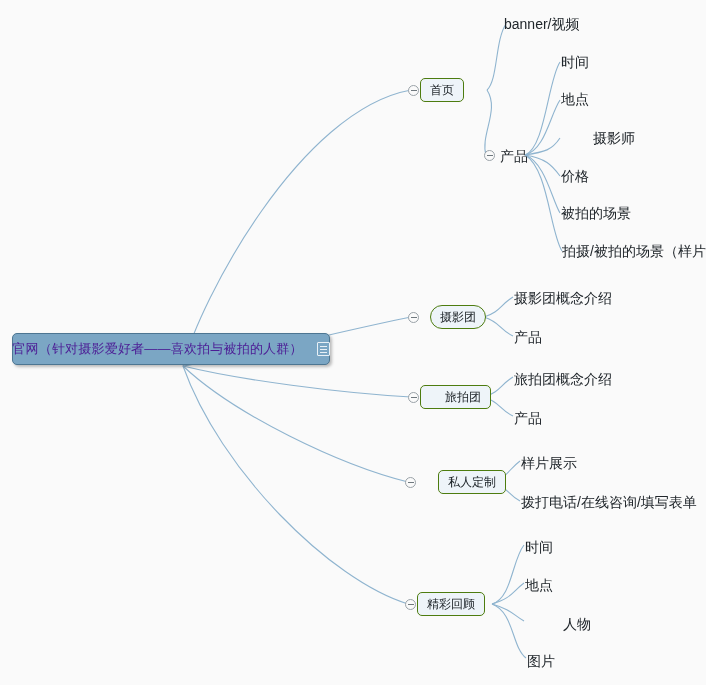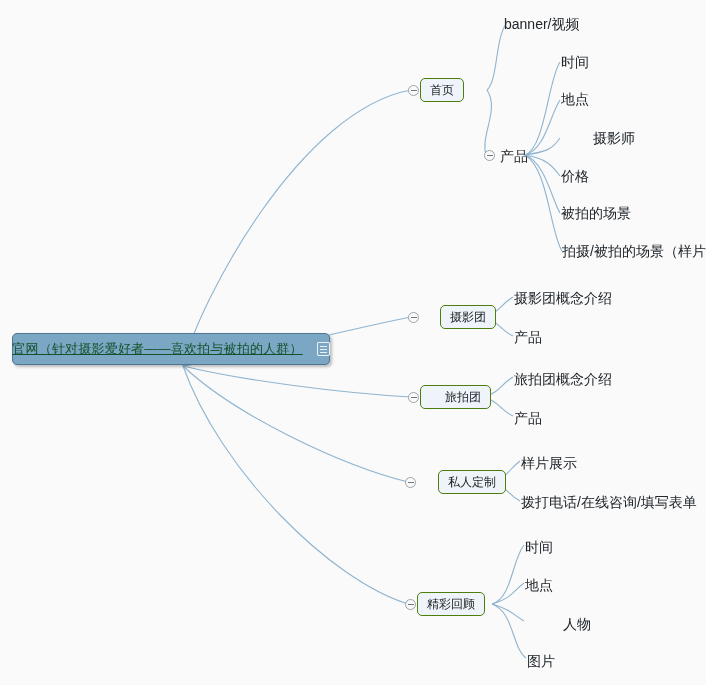--- a/index.html
+++ b/index.html
@@ -46,21 +46,21 @@
     box-shadow: 2px 2px 3px rgba(0,0,0,0.25);
     display: flex;
     align-items: center;
     justify-content: center;
     gap: 14px;
     color: #ffffff;
     font-size: 13px;
     letter-spacing: 0.2px;
     white-space: nowrap;
   }
-  .root-label { color:#14532d;text-decoration:underline; }
+  .root-label { color:#4c1d95; }
   .note-icon {
     width: 11px;
     height: 12px;
     border: 1px solid #e8f0f6;
     border-radius: 1px;
     position: relative;
     display: inline-block;
     flex: 0 0 auto;
   }
   .note-icon::before, .note-icon::after {
@@ -163,21 +163,21 @@
 
   <div class="root-node">
     <span class="root-label">官网（针对摄影爱好者——喜欢拍与被拍的人群）</span>
     <span class="note-icon"></span>
   </div>
 
   <div class="toggle" style="left:408px; top:85px;"></div>
   <div class="node-box" style="left:420px; top:78px;">首页</div>
 
   <div class="toggle" style="left:408px; top:312px;"></div>
-  <div class="node-box" style="left:440px; top:305px;">摄影团</div>
+  <div class="node-box" style="left:430px; top:305px;border-radius:12px;">摄影团</div>
 
   <div class="toggle" style="left:408px; top:392px;"></div>
   <div class="node-box" style="left:420px; top:385px;padding-left:24px;">旅拍团</div>
 
   <div class="toggle" style="left:405px; top:477px;"></div>
   <div class="node-box" style="left:432px; top:470px;margin-left:6px;">私人定制</div>
 
   <div class="toggle" style="left:405px; top:599px;"></div>
   <div class="node-box" style="left:417px; top:592px;">精彩回顾</div>
 

